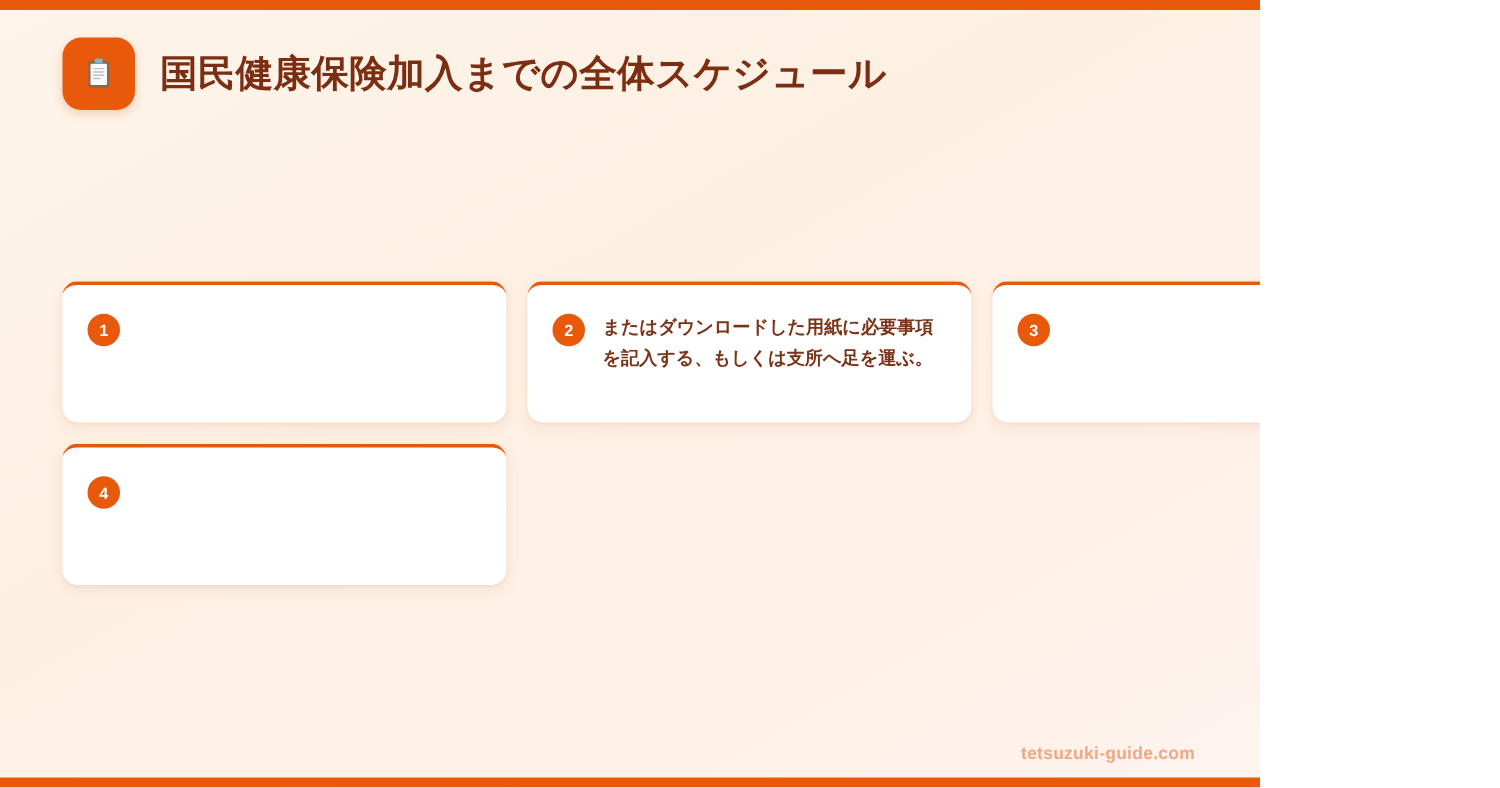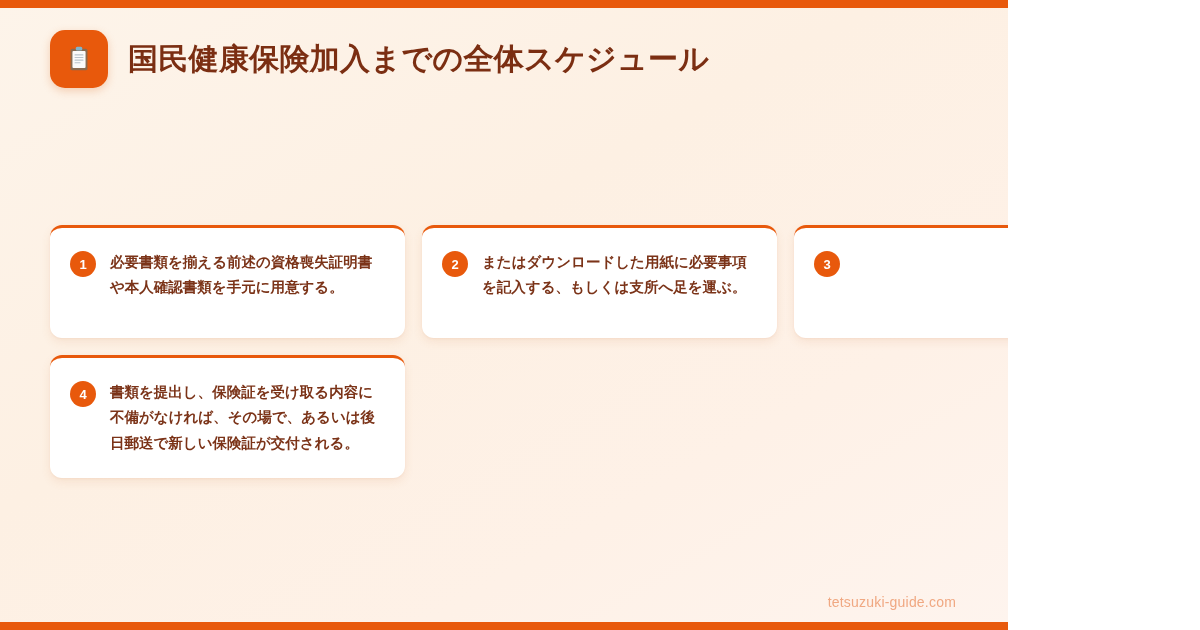--- a/index.html
+++ b/index.html
@@ -106,20 +106,21 @@
     word-break: break-all;
   }
 
   .footer-url {
     position: absolute;
     right: 52px;
     bottom: 20px;
     font-size: 14px;
     color: #F0A882;
     letter-spacing: 0.2px;
+    font-weight: bold;
   }
 </style>
 </head>
 <body>
 
 <div class="poster">
 
   <div class="edge-bar top"></div>
 
   <div class="header">
@@ -134,35 +135,33 @@
         <rect x="11.2" y="19.4" width="6.5" height="1.25" rx="0.6" fill="#B9C3CC"></rect>
       </svg>
     </div>
     <div class="page-title">国民健康保険加入までの全体スケジュール</div>
   </div>
 
   <div class="cards">
 
     <div class="step-card">
       <div class="step-badge">1</div>
-      <div class="step-text">必要書類を揃える前述の資格喪失証明書や本人確認書類を手元に用意する。</div>
     </div>
 
     <div class="step-card">
       <div class="step-badge">2</div>
       <div class="step-text">またはダウンロードした用紙に必要事項を記入する、もしくは支所へ足を運ぶ。</div>
     </div>
 
     <div class="step-card">
       <div class="step-badge">3</div>
     </div>
 
     <div class="step-card">
       <div class="step-badge">4</div>
-      <div class="step-text">書類を提出し、保険証を受け取る内容に不備がなければ、その場で、あるいは後日郵送で新しい保険証が交付される。</div>
     </div>
 
   </div>
 
   <div class="footer-url">tetsuzuki-guide.com</div>
 
   <div class="edge-bar bottom"></div>
 
 </div>
 

